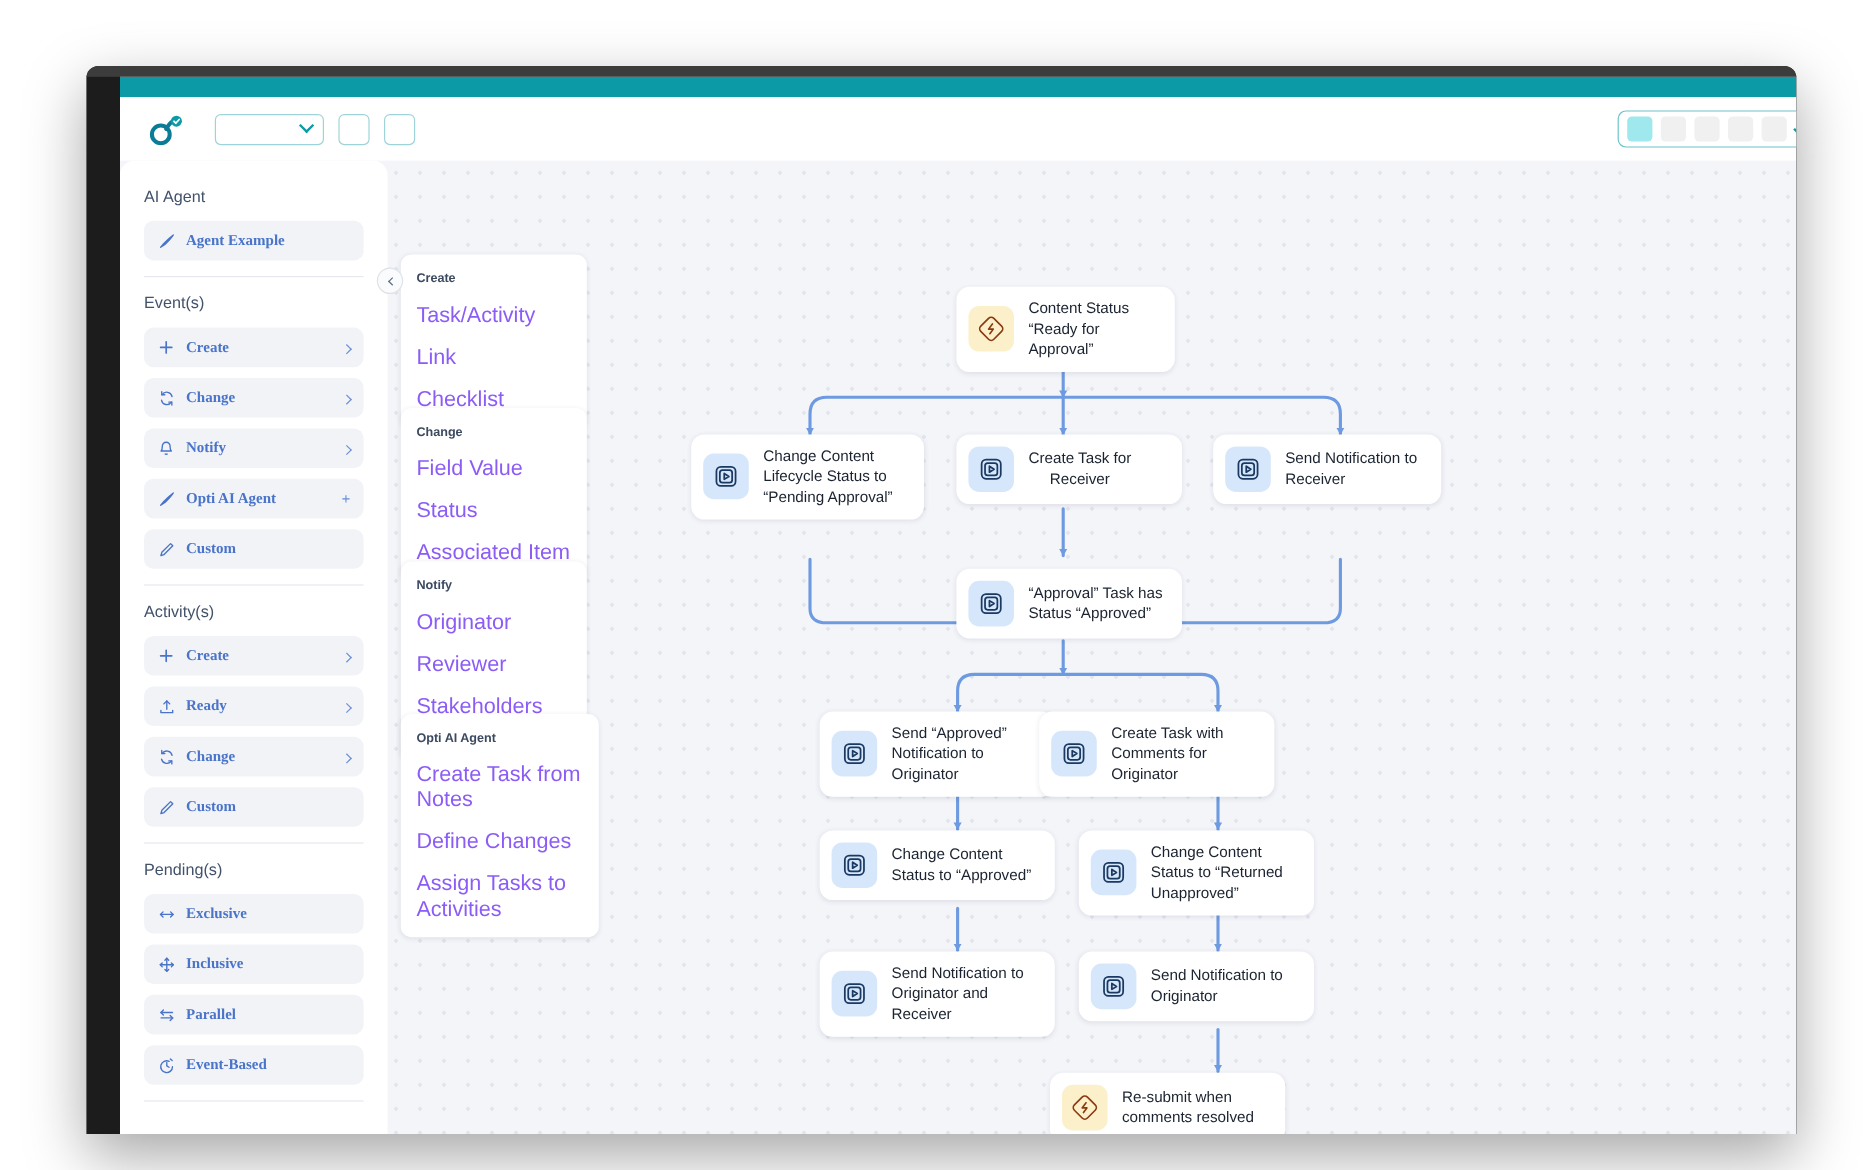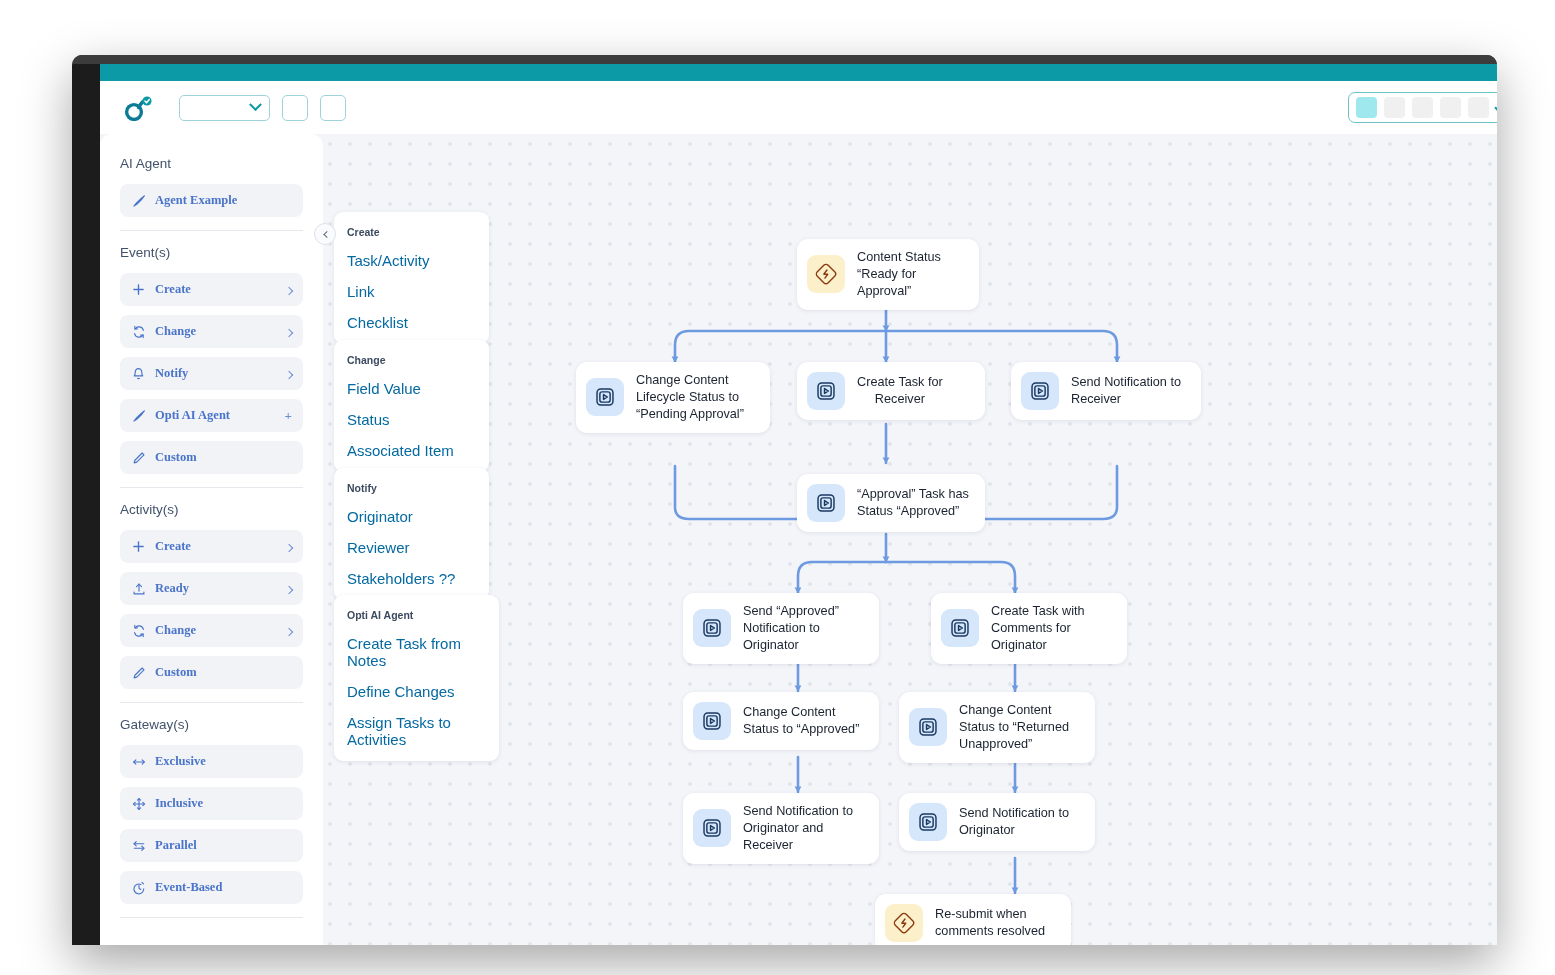--- a/index.html
+++ b/index.html
@@ -184,22 +184,22 @@
     box-shadow: 0 1px 4px rgba(30,45,80,.10);
     padding: 14px 13px 13px 13px;
   }
   .flyout .fly-title {
     font-size: 10.5px;
     font-weight: bold;
     color: #3c4a60;
     margin-bottom: 14px;
   }
   .flyout .fly-opt {
-    font-size: 15px;
-    color: #0369a1;
+    font-size: 18px;
+    color: #8b5cf6;
     margin-bottom: 14px;
   }
   .flyout .fly-opt:last-child { margin-bottom: 0; }
 
   
   #canvas {
     position: absolute;
     left: 223px; top: 0; right: 0; bottom: 0;
   }
   #edges { position: absolute; left: 0; top: 0; width: 100%; height: 100%; }
@@ -384,21 +384,21 @@
           <span class="ic">
             <svg width="14" height="14" viewBox="0 0 16 16" fill="none" stroke="#4a74c9" stroke-width="1.3" stroke-linejoin="round">
               <path d="M11.6 2.3 13.7 4.4 5.4 12.7 2.4 13.6 3.3 10.6z"></path>
             </svg>
           </span>
           <span class="lbl">Custom</span>
         </div>
 
         <div class="side-sep"></div>
 
-        <div class="side-heading">Gateway(s)</div>
+        <div class="side-heading">Pending(s)</div>
 
         <div class="side-item">
           <span class="ic">
             <svg width="14" height="14" viewBox="0 0 16 16" fill="none" stroke="#4a74c9" stroke-width="1.3" stroke-linecap="round" stroke-linejoin="round">
               <path d="M2 8h12"></path>
                 <path d="M4.4 5.6 2 8l2.4 2.4"></path>
                 <path d="M11.6 5.6 14 8l-2.4 2.4"></path>
             </svg>
           </span>
           <span class="lbl">Exclusive</span>
@@ -574,21 +574,21 @@
               <rect x="3.3" y="3.3" width="17.4" height="17.4" rx="4"></rect>
               <rect x="6.4" y="6.4" width="11.2" height="11.2" rx="2.4"></rect>
               <path d="M10.4 9.3 14.6 12 10.4 14.7z" stroke-linecap="round"></path>
             </svg>
           </span>
           <span class="ntext">Send “Approved”
 Notification to
 Originator</span>
         </div>
 
-        <div class="node activity" style="left:608px; top:459px; width:196px;">
+        <div class="node activity" style="left:543px; top:459px; width:196px;">
           <span class="nicon">
             <svg width="22" height="22" viewBox="0 0 24 24" fill="none" stroke="#1b3a63" stroke-width="1.6" stroke-linejoin="round">
               <rect x="3.3" y="3.3" width="17.4" height="17.4" rx="4"></rect>
               <rect x="6.4" y="6.4" width="11.2" height="11.2" rx="2.4"></rect>
               <path d="M10.4 9.3 14.6 12 10.4 14.7z" stroke-linecap="round"></path>
             </svg>
           </span>
           <span class="ntext">Create Task with
 Comments for
 Originator</span>

